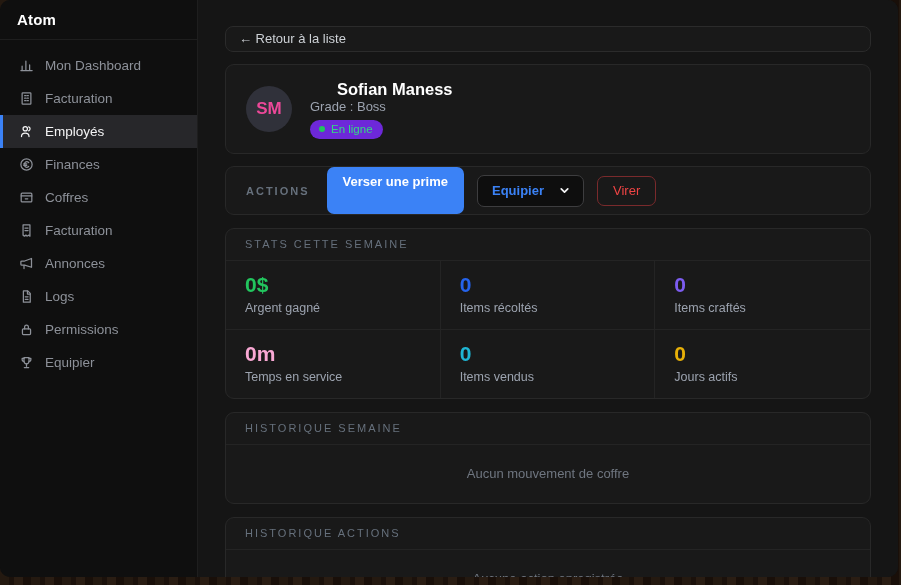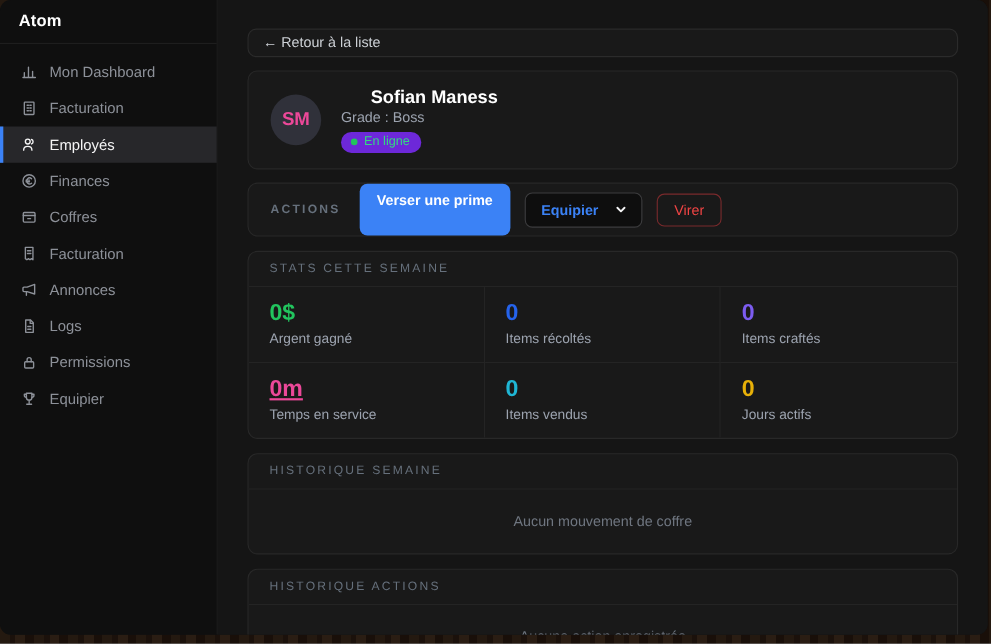--- a/index.html
+++ b/index.html
@@ -343,21 +343,21 @@
           </div>
           <div class="stat-cell br bb">
             <div class="stat-value" style="color: rgb(37, 99, 235);">0</div>
             <div class="stat-label">Items récoltés</div>
           </div>
           <div class="stat-cell bb">
             <div class="stat-value" style="color: rgb(124, 92, 240);">0</div>
             <div class="stat-label">Items craftés</div>
           </div>
           <div class="stat-cell br">
-            <div class="stat-value" style="color: #ec4899; text-decoration: underline;">0m</div>
+            <div class="stat-value" style="color: #f9a8d4;">0m</div>
             <div class="stat-label">Temps en service</div>
           </div>
           <div class="stat-cell br">
             <div class="stat-value" style="color: rgb(31, 182, 212);">0</div>
             <div class="stat-label">Items vendus</div>
           </div>
           <div class="stat-cell">
             <div class="stat-value" style="color: rgb(231, 176, 8);">0</div>
             <div class="stat-label">Jours actifs</div>
           </div>

